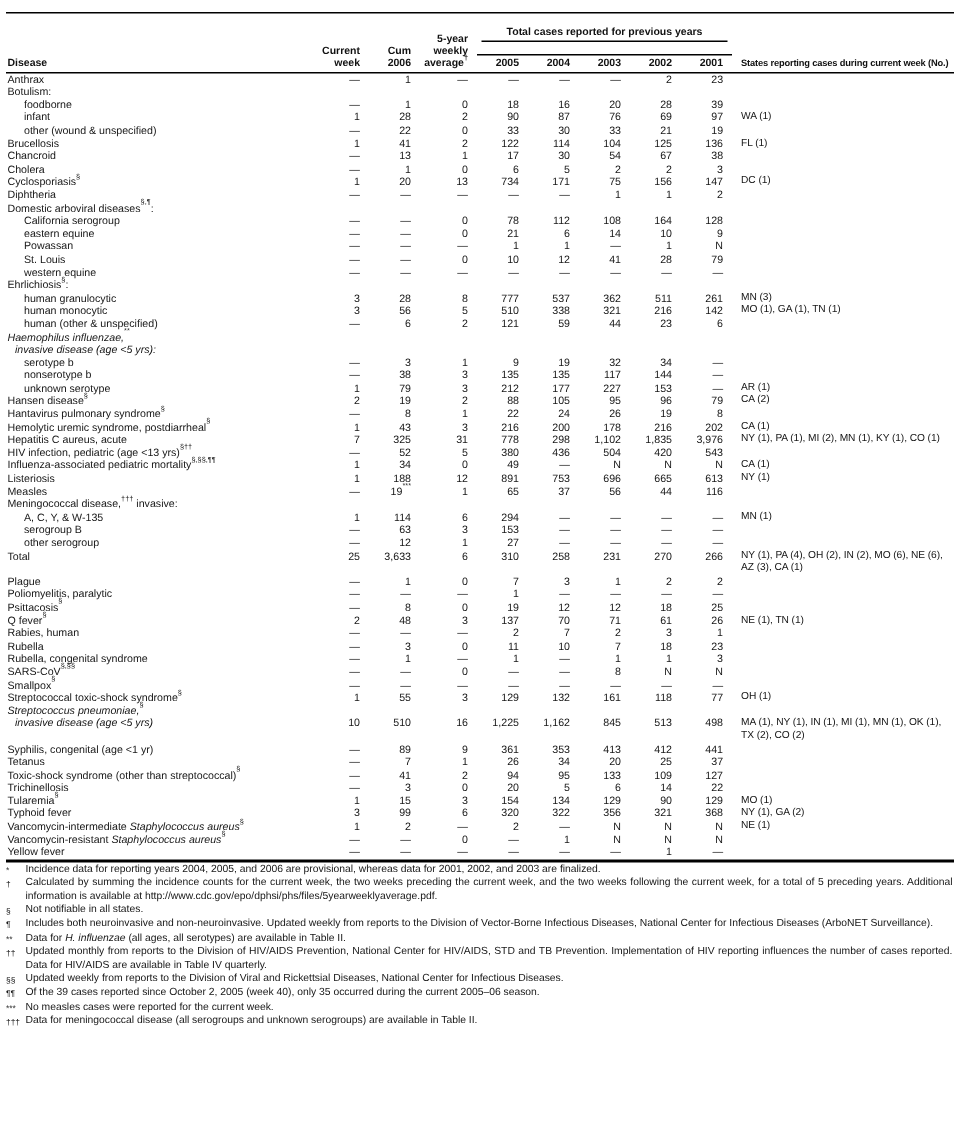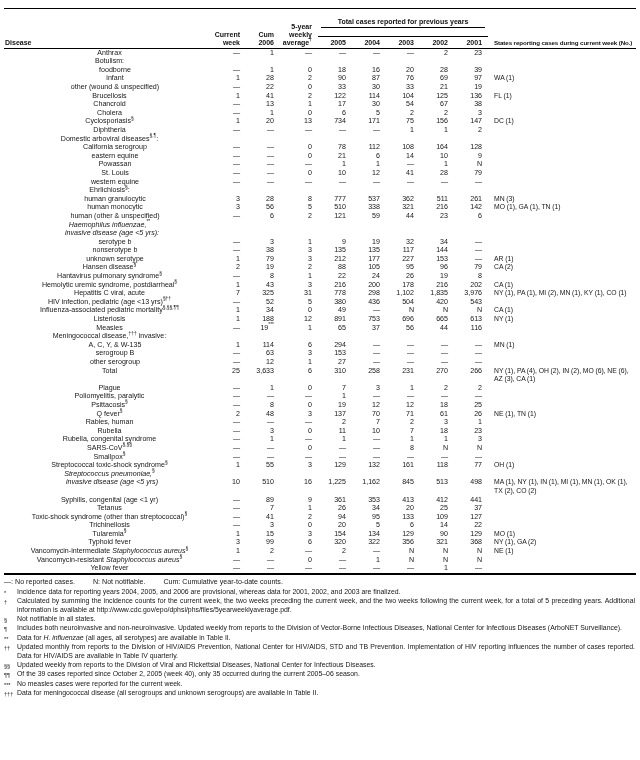--- a/index.html
+++ b/index.html
@@ -26,21 +26,21 @@
   }
   th.th-disease{text-align:left;padding-left:1px;}
   th.th-num{text-align:right;padding-right:6px;}
   th.th-states{text-align:left;padding-left:6px;font-size:6.2px;letter-spacing:-0.1px;white-space:nowrap;}
   th.th-group{text-align:center;vertical-align:bottom;padding:1px 3px 0 3px;}
   th.th-group .grp{display:block;border-bottom:1px solid #000;padding-bottom:1px;}
   th.th-year{text-align:right;padding-right:6px;}
   tbody td{
     font-size:7.1px;line-height:8.6px;padding:0;vertical-align:top;color:#161616;
   }
-  td.c-disease{text-align:center;}
+  td.c-disease{text-align:left;}
   td.c-disease.lvl0{padding-left:1px;}
   td.c-disease.lvl1{padding-left:6px;font-style:italic;}
   td.c-disease.lvl2{padding-left:12px;}
   td.c-num{text-align:right;padding-right:6px;white-space:nowrap;}
   td.c-states{padding-left:6px;font-size:6.8px;letter-spacing:-0.05px;}
   .sup{font-size:4.9px;vertical-align:top;line-height:1;position:relative;top:-0.5px;}
   i{}
   .legend{font-size:7.1px;line-height:9px;margin-top:3px;color:#161616;}
   .legend span{margin-right:16px;}
   .footnotes{margin-top:1px;}
@@ -421,21 +421,21 @@
           <td class="c-num">43</td>
           <td class="c-num">3</td>
           <td class="c-num">216</td>
           <td class="c-num">200</td>
           <td class="c-num">178</td>
           <td class="c-num">216</td>
           <td class="c-num">202</td>
           <td class="c-states">CA (1)</td>
         </tr>
         <tr>
-          <td class="c-disease lvl0">Hepatitis C viral, acute</td>
+          <td class="c-disease lvl0">Hepatitis C aureus, acute</td>
           <td class="c-num">7</td>
           <td class="c-num">325</td>
           <td class="c-num">31</td>
           <td class="c-num">778</td>
           <td class="c-num">298</td>
           <td class="c-num">1,102</td>
           <td class="c-num">1,835</td>
           <td class="c-num">3,976</td>
           <td class="c-states">NY (1), PA (1), MI (2), MN (1), KY (1), CO (1)</td>
         </tr>
@@ -795,25 +795,20 @@
           <td class="c-num">—</td>
           <td class="c-num">—</td>
           <td class="c-num">—</td>
           <td class="c-num">1</td>
           <td class="c-num">—</td>
           <td class="c-states"></td>
         </tr>
       </tbody>
   </table>
 
-  <div class="legend">
-    <span>—: No reported cases.</span>
-    <span>N: Not notifiable.</span>
-    <span>Cum: Cumulative year-to-date counts.</span>
-  </div>
 
   <div class="footnotes" id="footnotes">
       <div class="fn">
         <span class="mark">*</span>
         <span class="txt">Incidence data for reporting years 2004, 2005, and 2006 are provisional, whereas data for 2001, 2002, and 2003 are finalized.</span>
       </div>
       <div class="fn">
         <span class="mark">†</span>
         <span class="txt">Calculated by summing the incidence counts for the current week, the two weeks preceding the current week, and the two weeks following the current week, for a total of 5 preceding years. Additional information is available at http://www.cdc.gov/epo/dphsi/phs/files/5yearweeklyaverage.pdf.</span>
       </div>

